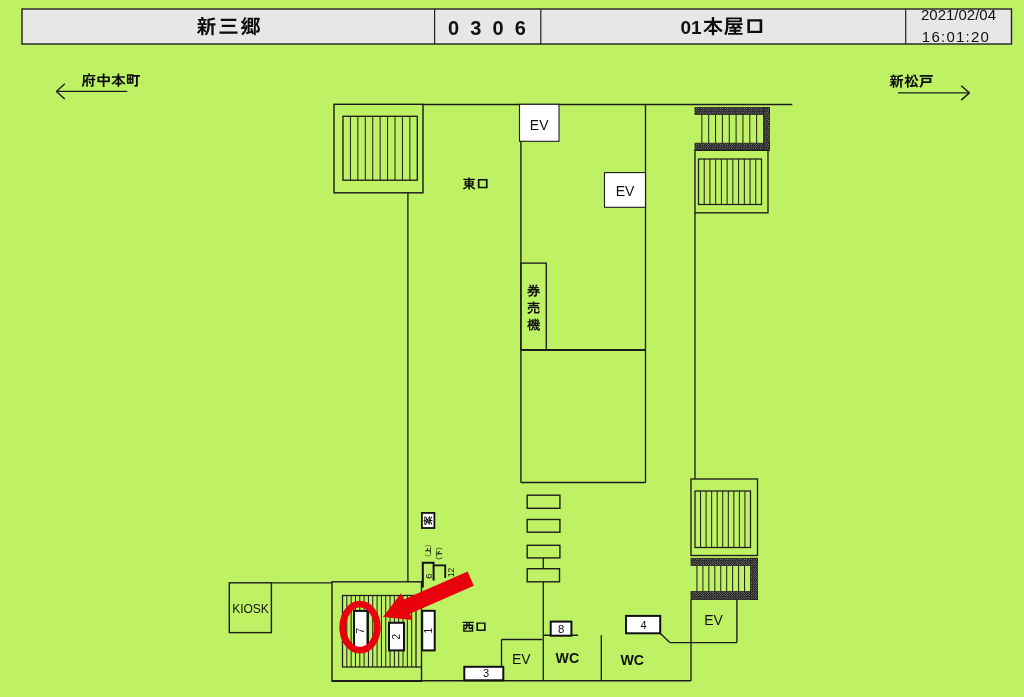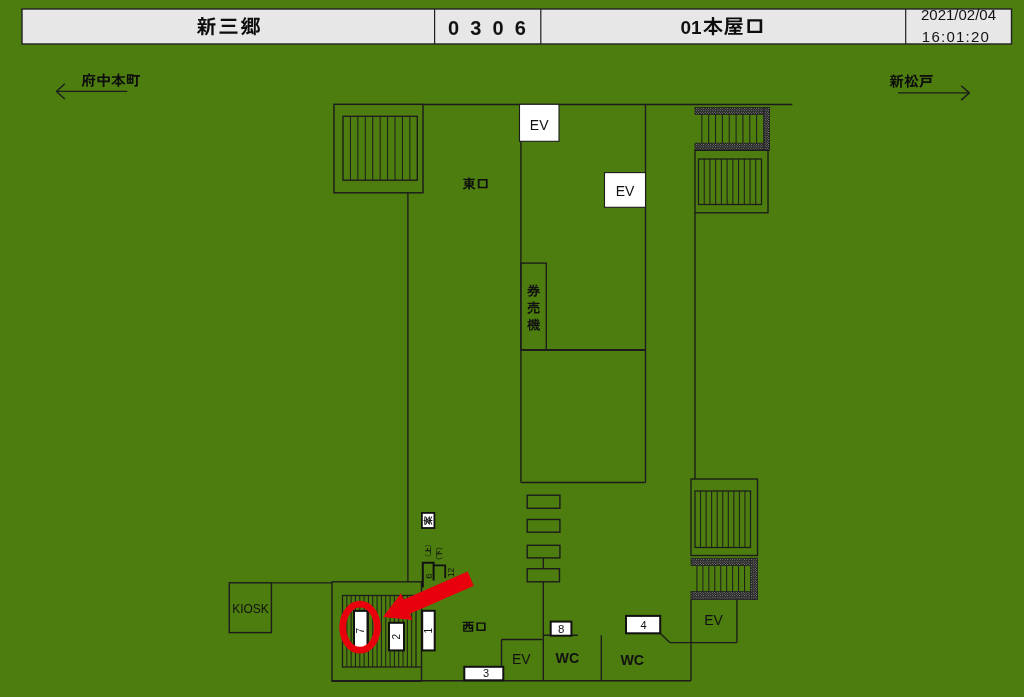--- a/index.html
+++ b/index.html
@@ -1,15 +1,15 @@
 <!DOCTYPE html>
 <html><head><meta charset="utf-8"><style>
 html,body{margin:0;padding:0;background:#fff;}
 *{box-sizing:border-box;}
-.page{position:relative;width:1024px;height:697px;background:#4d7c0f;overflow:hidden;font-family:"Liberation Sans", sans-serif;}
+.page{position:relative;width:1024px;height:697px;background:#bef264;overflow:hidden;font-family:"Liberation Sans", sans-serif;}
 text{font-family:"Liberation Sans", sans-serif;fill:#111;}
 </style></head><body>
 <div class="page">
 <svg width="1024" height="697" viewBox="0 0 1024 697">
 <defs>
         <pattern id="chk" width="2.4" height="2.4" patternUnits="userSpaceOnUse">
           <rect width="2.4" height="2.4" fill="#0e0e0e"></rect>
           <rect x="0.2" y="0.2" width="0.75" height="0.75" fill="#fff"></rect>
           <rect x="1.4" y="1.4" width="0.75" height="0.75" fill="#fff"></rect>
         </pattern>

